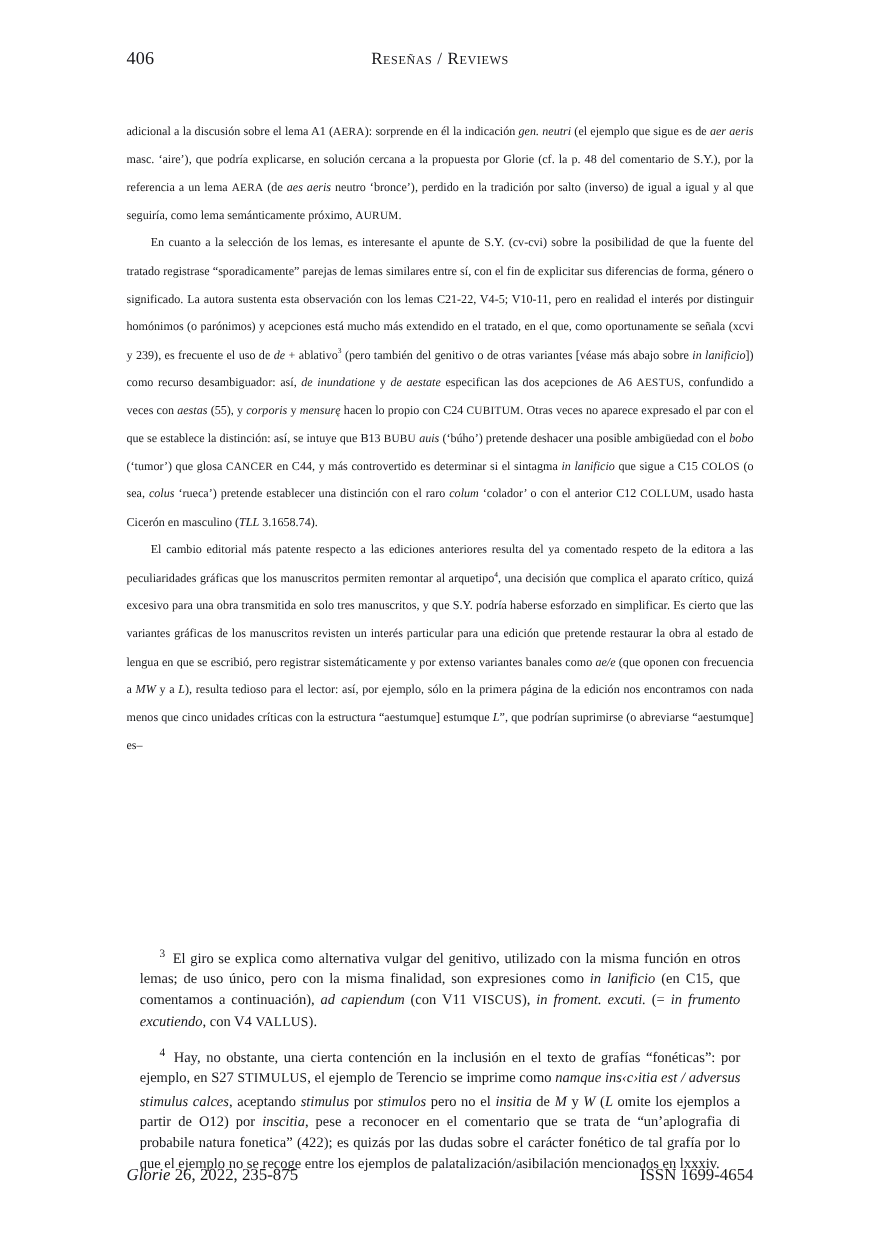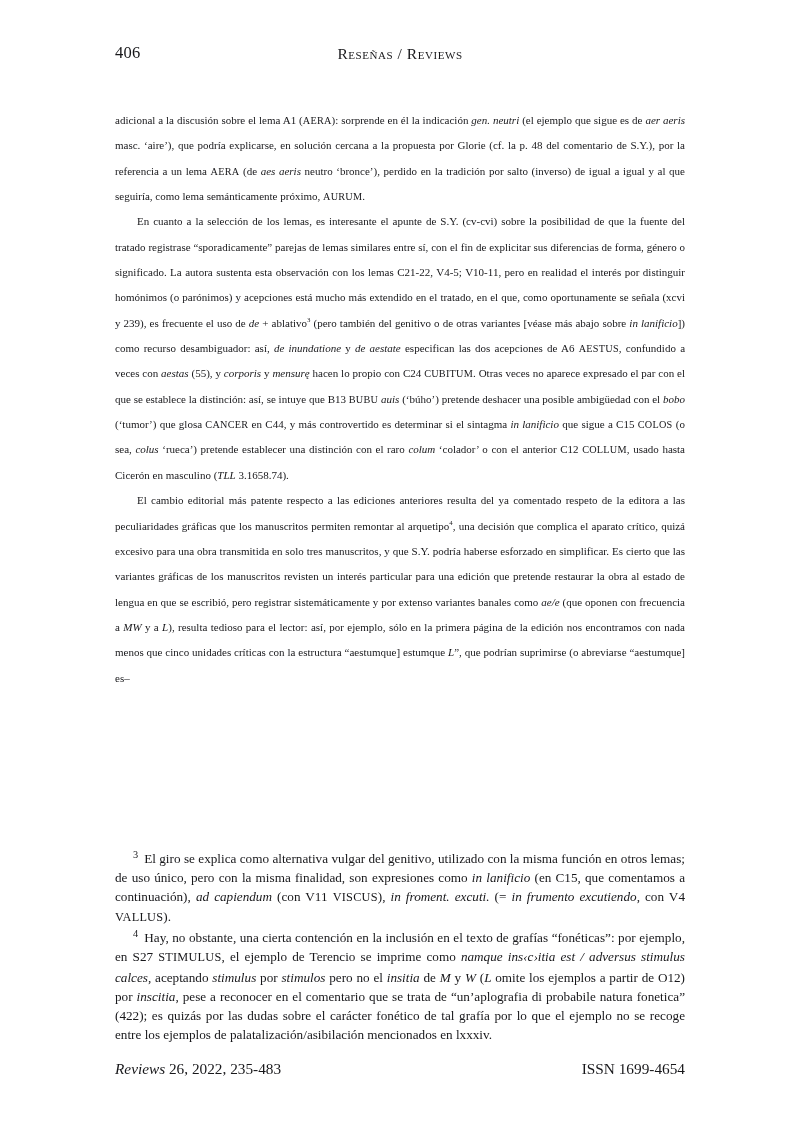--- a/index.html
+++ b/index.html
@@ -75,21 +75,21 @@
   }
 
   
   .footnotes {
     position: absolute;
     left: 115px;
     top: 849px;
     width: 570px;
   }
   p.fn {
-    margin: 0;
+    margin: 12px;
     font-size: 13.2px;
     line-height: 19.1px;
     text-align: justify;
     text-indent: 18px;
     hyphens: none;
   }
   p.fn + p.fn {
     margin-top: 1px;
   }
 
@@ -149,17 +149,17 @@
     <p class="body"><span>En cuanto a la selección de los lemas, es interesante el apunte de S.Y. (cv-cvi) sobre la posibilidad de que la fuente del tratado registrase “sporadicamente” parejas de lemas similares entre sí, con el fin de explicitar sus diferencias de forma, género o significado. La autora sustenta esta observación con los lemas C21-22, V4-5; V10-11, pero en realidad el interés por distinguir homónimos (o parónimos) y acepciones está mucho más extendido en el tratado, en el que, como oportunamente se señala (xcvi y 239), es frecuente el uso de </span><span class="it">de</span><span> + ablativo</span><sup class="fnmark">3</sup><span> (pero también del genitivo o de otras variantes [véase más abajo sobre </span><span class="it">in lanificio</span><span>]) como recurso desambiguador: así, </span><span class="it">de inundatione</span><span> y </span><span class="it">de aestate</span><span> especifican las dos acepciones de A6 </span><span class="sc">AESTUS</span><span>, confundido a veces con </span><span class="it">aestas</span><span> (55), y </span><span class="it">corporis</span><span> y </span><span class="it">mensurę</span><span> hacen lo propio con C24 </span><span class="sc">CUBITUM</span><span>. Otras veces no aparece expresado el par con el que se establece la distinción: así, se intuye que B13 </span><span class="sc">BUBU</span><span> </span><span class="it">auis</span><span> (‘búho’) pretende deshacer una posible ambigüedad con el </span><span class="it">bobo</span><span> (‘tumor’) que glosa </span><span class="sc">CANCER</span><span> en C44, y más controvertido es determinar si el sintagma </span><span class="it">in lanificio</span><span> que sigue a C15 </span><span class="sc">COLOS</span><span> (o sea, </span><span class="it">colus</span><span> ‘rueca’) pretende establecer una distinción con el raro </span><span class="it">colum</span><span> ‘colador’ o con el anterior C12 </span><span class="sc">COLLUM</span><span>, usado hasta Cicerón en masculino (</span><span class="it">TLL</span><span> 3.1658.74).</span></p>
     <p class="body"><span>El cambio editorial más patente respecto a las ediciones anteriores resulta del ya comentado respeto de la editora a las peculiaridades gráficas que los manuscritos permiten remontar al arquetipo</span><sup class="fnmark">4</sup><span>, una decisión que complica el aparato crítico, quizá excesivo para una obra transmitida en solo tres manuscritos, y que S.Y. podría haberse esforzado en simplificar. Es cierto que las variantes gráficas de los manuscritos revisten un interés particular para una edición que pretende restaurar la obra al estado de lengua en que se escribió, pero registrar sistemáticamente y por extenso variantes banales como </span><span class="it">ae/e</span><span> (que oponen con frecuencia a </span><span class="it">MW</span><span> y a </span><span class="it">L</span><span>), resulta tedioso para el lector: así, por ejemplo, sólo en la primera página de la edición nos encontramos con nada menos que cinco unidades críticas con la estructura “aestumque] estumque </span><span class="it">L</span><span>”, que podrían suprimirse (o abreviarse “aestumque] es–</span></p>
   </div>
 
   <div class="footnotes">
     <p class="fn"><span class="fn-num">3</span>  <span>El giro se explica como alternativa vulgar del genitivo, utilizado con la misma función en otros lemas; de uso único, pero con la misma finalidad, son expresiones como </span><span class="it">in lanificio</span><span> (en C15, que comentamos a continuación), </span><span class="it">ad capiendum</span><span> (con V11 </span><span class="sc">VISCUS</span><span>), </span><span class="it">in froment. excuti.</span><span> (= </span><span class="it">in frumento excutiendo</span><span>, con V4 </span><span class="sc">VALLUS</span><span>).</span></p>
     <p class="fn"><span class="fn-num">4</span>  <span>Hay, no obstante, una cierta contención en la inclusión en el texto de grafías “fonéticas”: por ejemplo, en S27 </span><span class="sc">STIMULUS</span><span>, el ejemplo de Terencio se imprime como </span><span class="it">namque ins‹c›itia est / adversus stimulus calces</span><span>, aceptando </span><span class="it">stimulus</span><span> por </span><span class="it">stimulos</span><span> pero no el </span><span class="it">insitia</span><span> de </span><span class="it">M</span><span> y </span><span class="it">W</span><span> (</span><span class="it">L</span><span> omite los ejemplos a partir de O12) por </span><span class="it">inscitia</span><span>, pese a reconocer en el comentario que se trata de “un’aplografia di probabile natura fonetica” (422); es quizás por las dudas sobre el carácter fonético de tal grafía por lo que el ejemplo no se recoge entre los ejemplos de palatalización/asibilación mencionados en lxxxiv.</span></p>
   </div>
 
   <div class="footer">
-    <span class="footer-left"><span class="it">Reviews</span><span> 26, 2022, 235-483</span></span>
+    <span class="footer-left"><span class="it">Glorie</span><span> 26, 2022, 235-875</span></span>
     <span class="footer-right">ISSN 1699-4654</span>
   </div>
 
 </div>
 
 </body></html>

